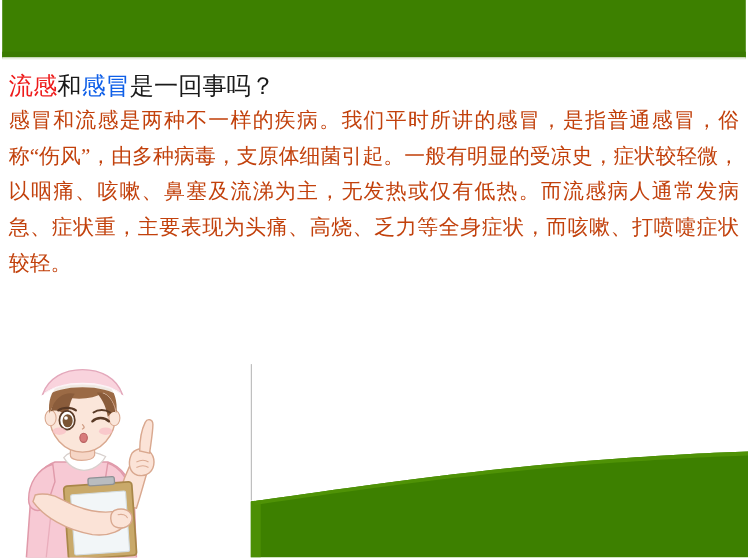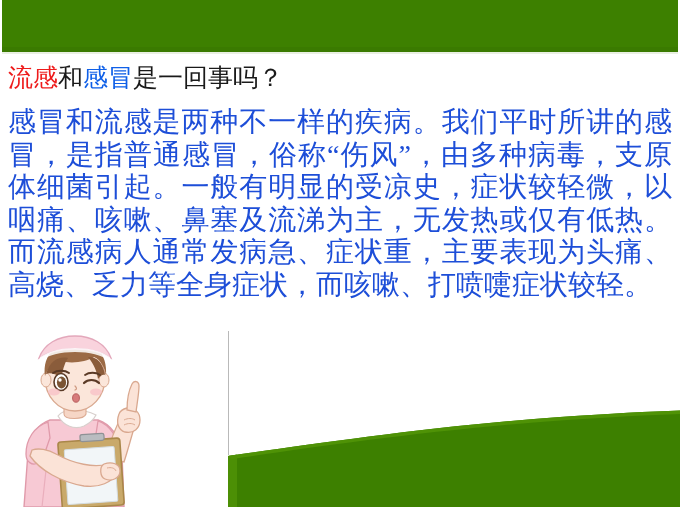--- a/index.html
+++ b/index.html
@@ -46,35 +46,35 @@
   }
 
   
   .text-block {
     position: absolute;
     left: 8px;
     top: 62px;
     width: 666px;
   }
   .slide-title {
-    font-size: 25px;
+    font-size: 22px;
     line-height: 32px;
     letter-spacing: 0px;
     white-space: nowrap;
-    margin: 0 0 12px 0;
+    margin: 0 0 0 0;
     font-weight: normal;
   }
   .t-red   { color: #ee1b1b; }
   .t-black { color: #1a1a1a; }
   .t-blue  { color: #1060e8; }
 
   .body-text {
-    font-size: 28px;
+    font-size: 19px;
     line-height: 32.5px;
-    color: #1d4ed8;
+    color: #c2410c;
     letter-spacing: 0px;
     margin: 0;
     text-align: justify;
     text-justify: inter-ideograph;
     width: 664px;
   }
 
   
   .divider-line {
     position: absolute;

